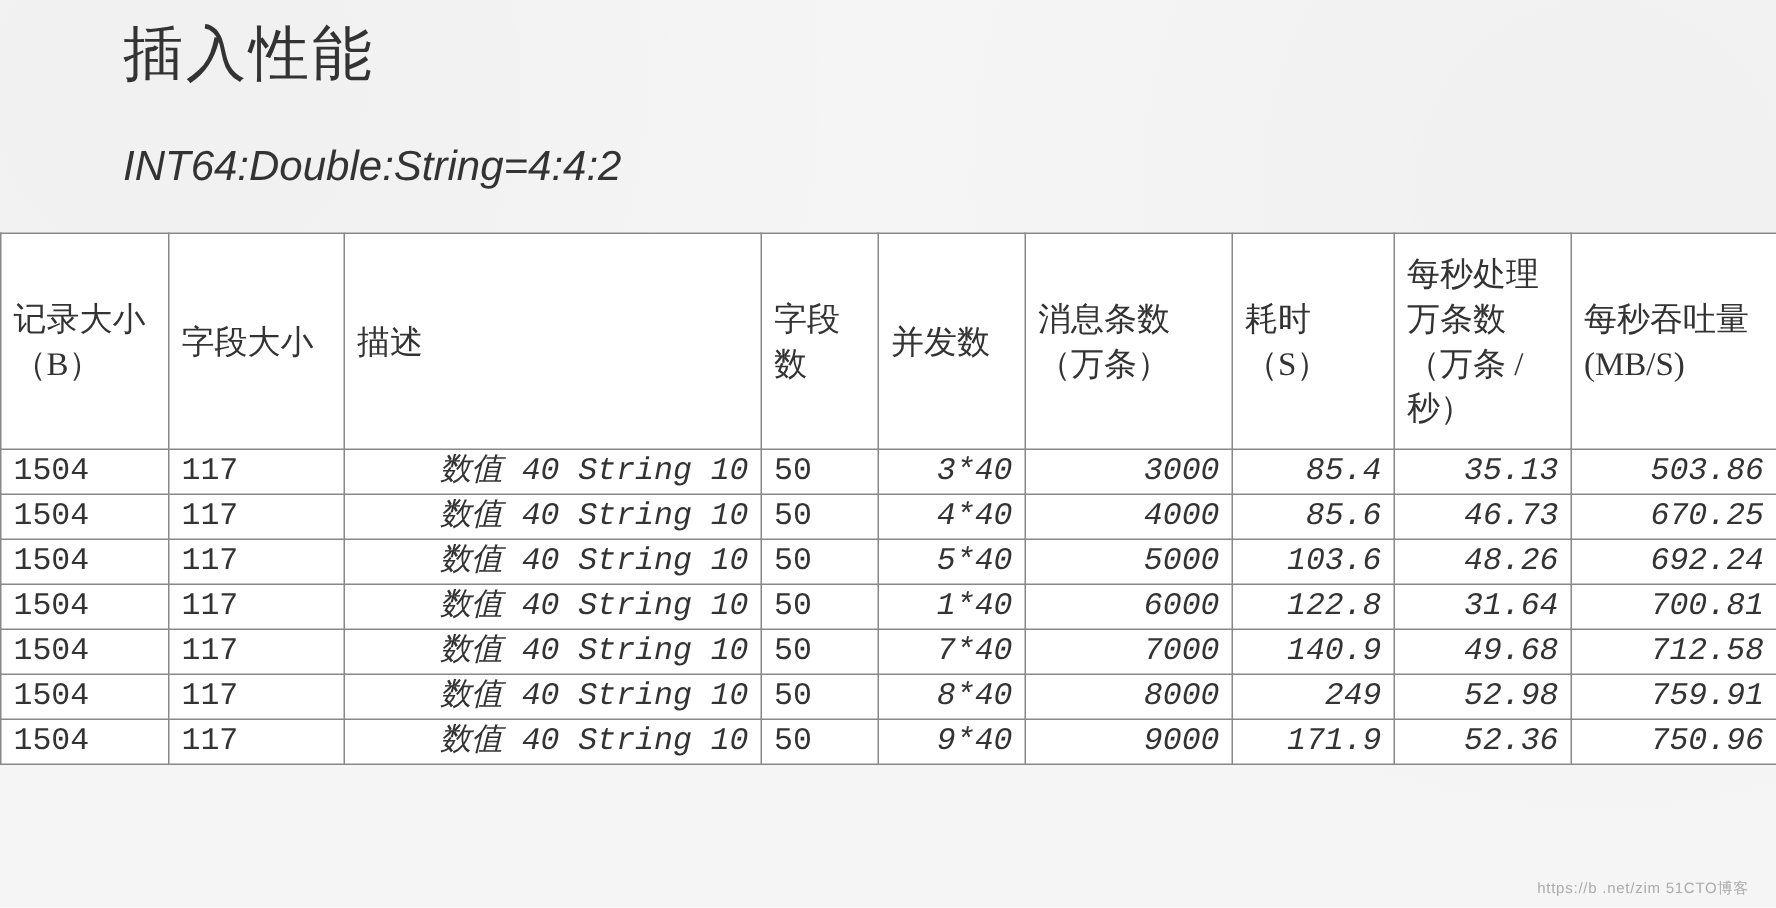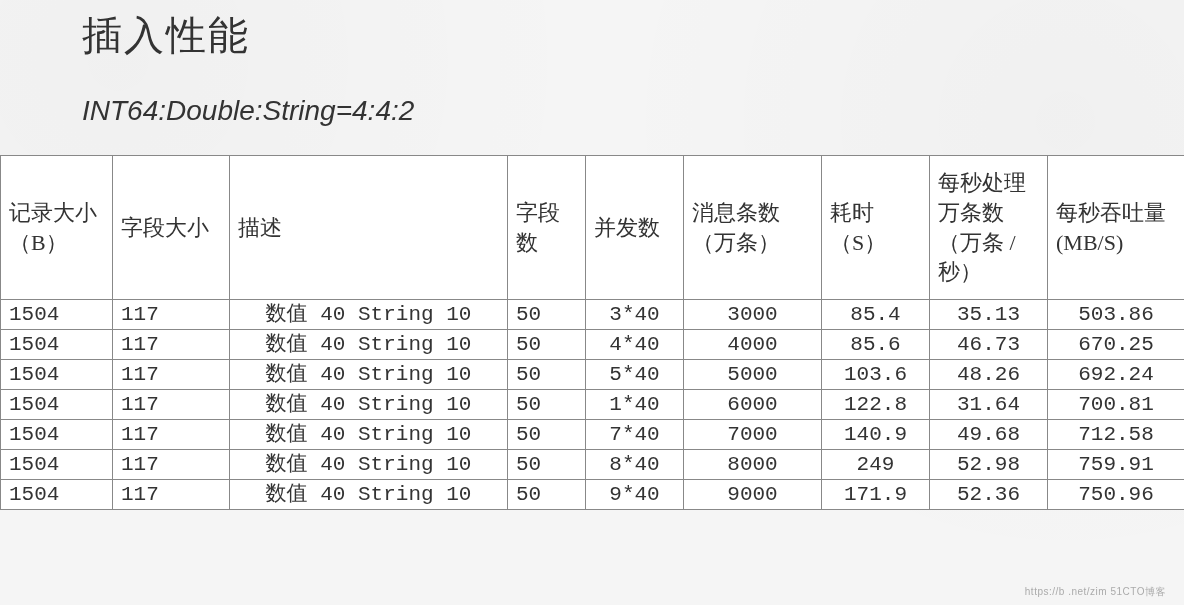--- a/index.html
+++ b/index.html
@@ -65,21 +65,21 @@
   col.c2 { width: 117px; }
   col.c3 { width: 278px; }
   col.c4 { width: 78px; }
   col.c5 { width: 98px; }
   col.c6 { width: 138px; }
   col.c7 { width: 108px; }
   col.c8 { width: 118px; }
   col.c9 { width: 137px; }
   
   td.num-r { padding-right: 10px; }
-  td.num-l { text-align: center; }
+  td.num-l { text-align: right; font-style: italic; }
   .watermark {
     position: absolute;
     right: 18px;
     bottom: 6px;
     font-size: 10px;
     color: rgba(120,120,120,0.6);
     font-family: Arial, sans-serif;
     letter-spacing: 0.5px;
   }
 </style>

